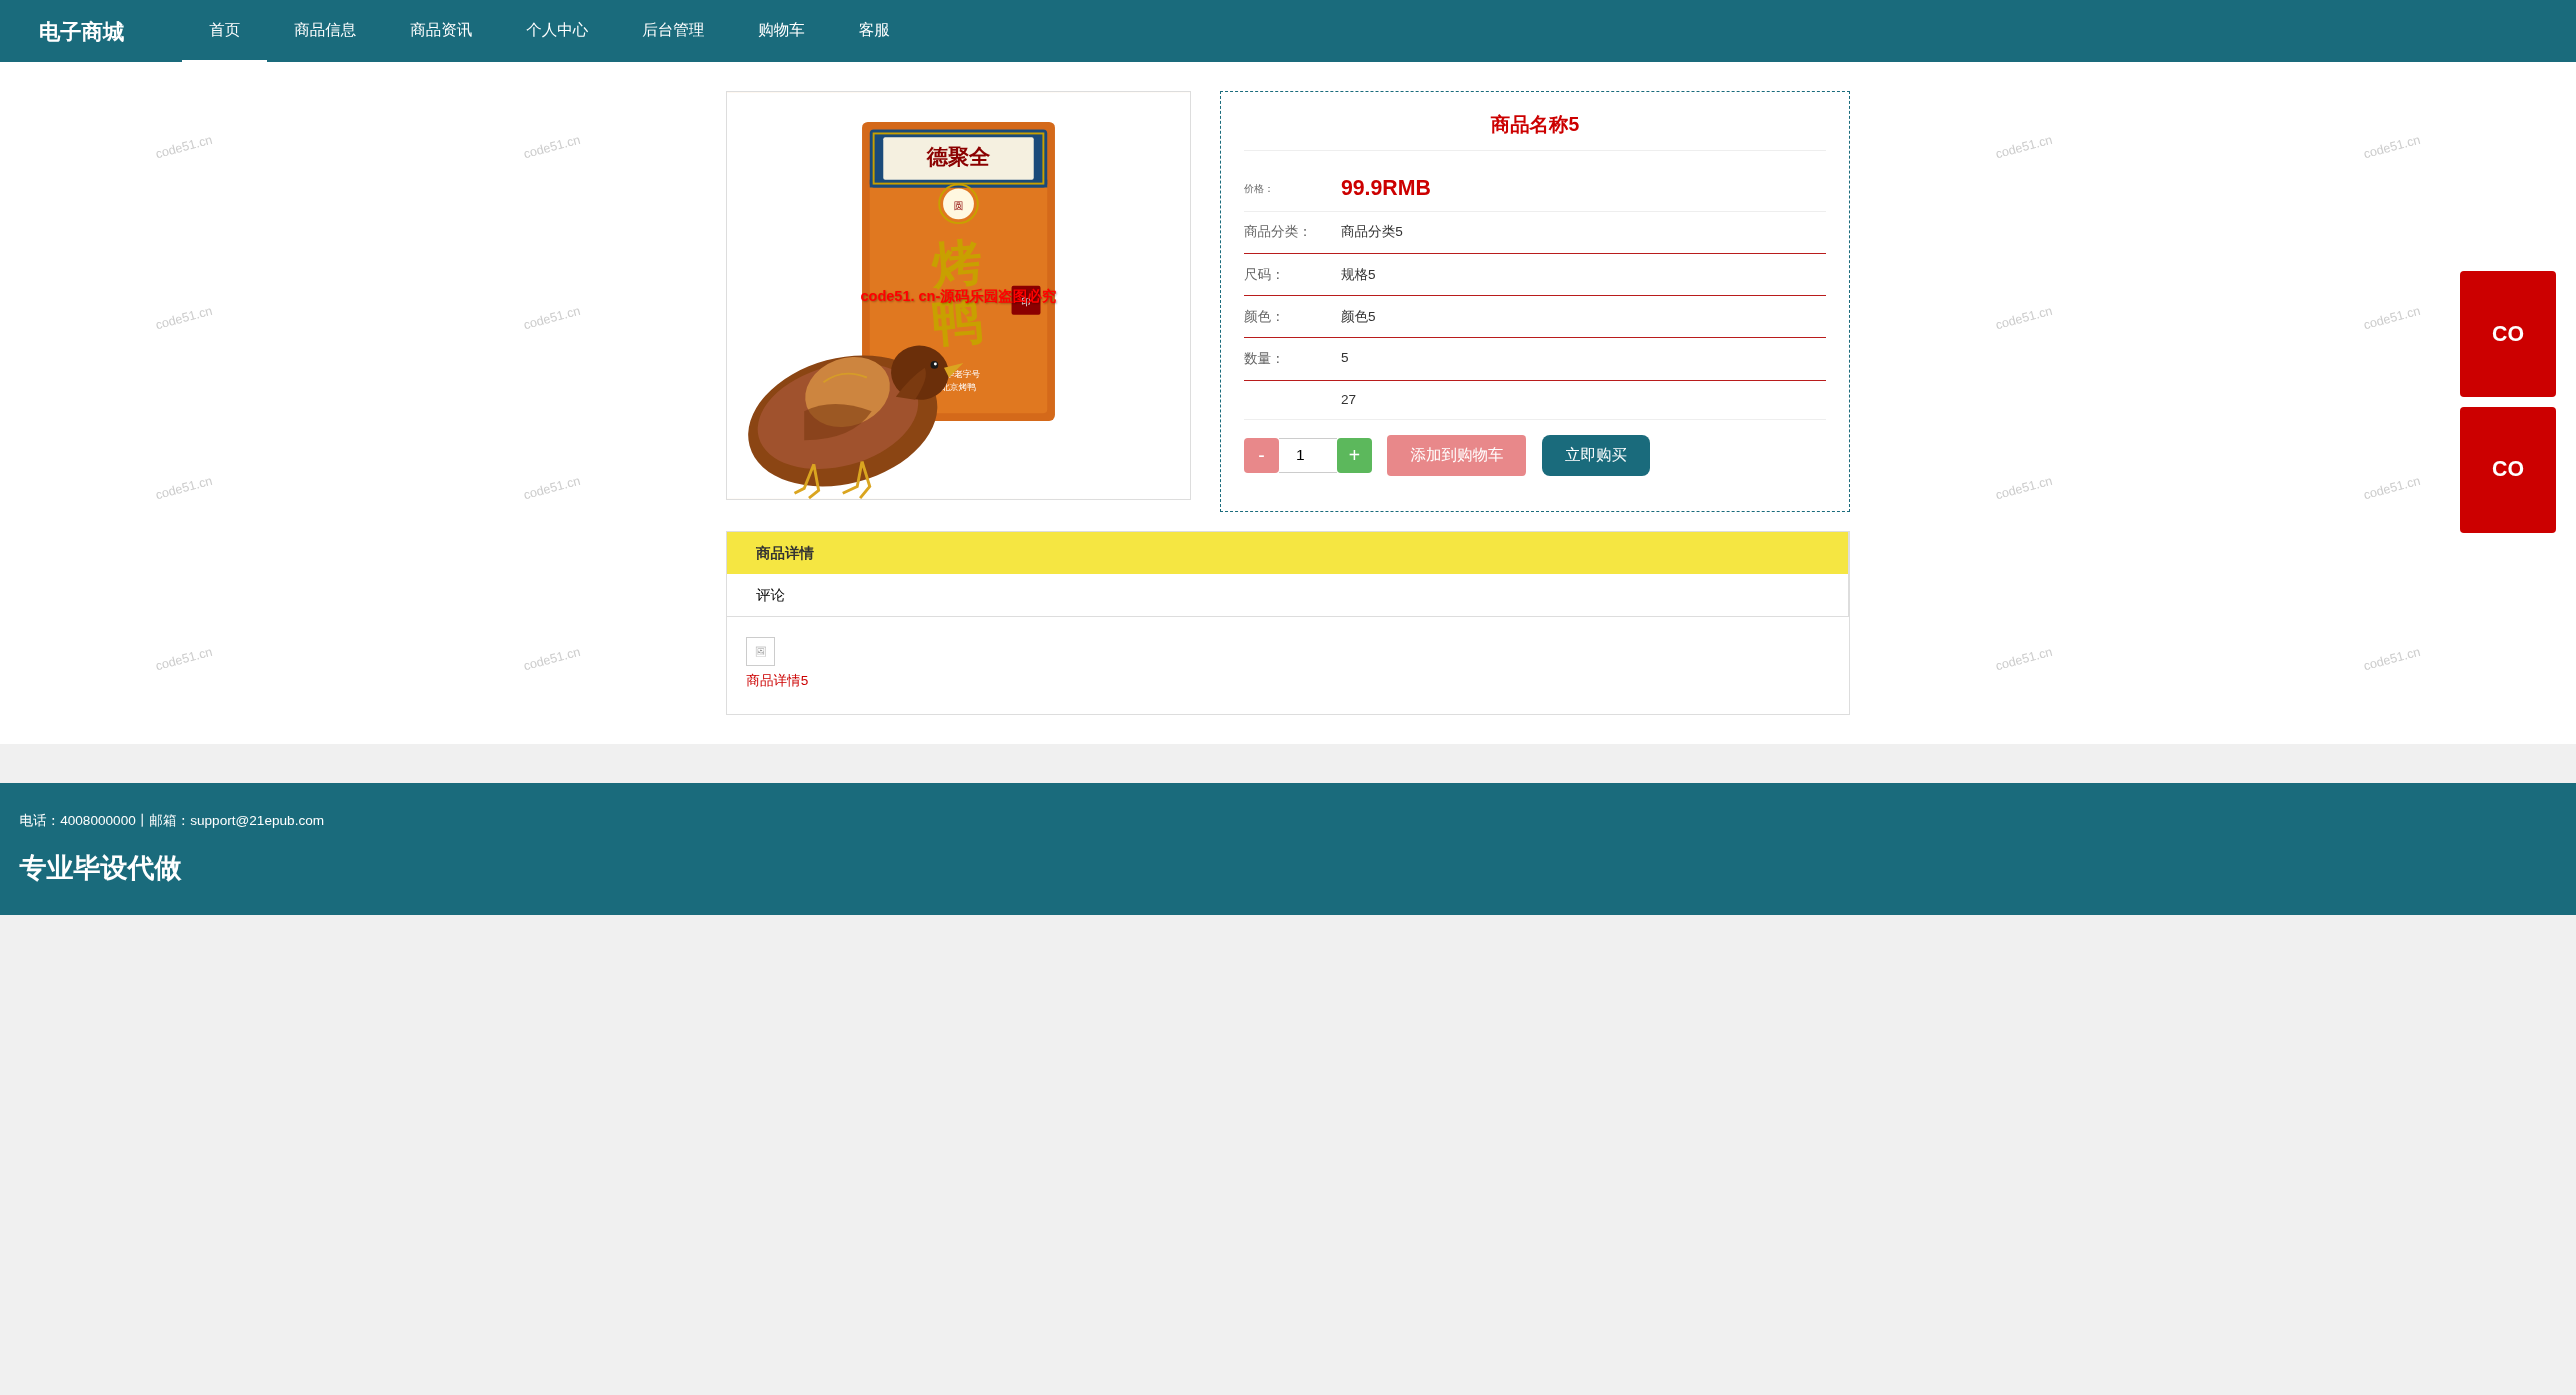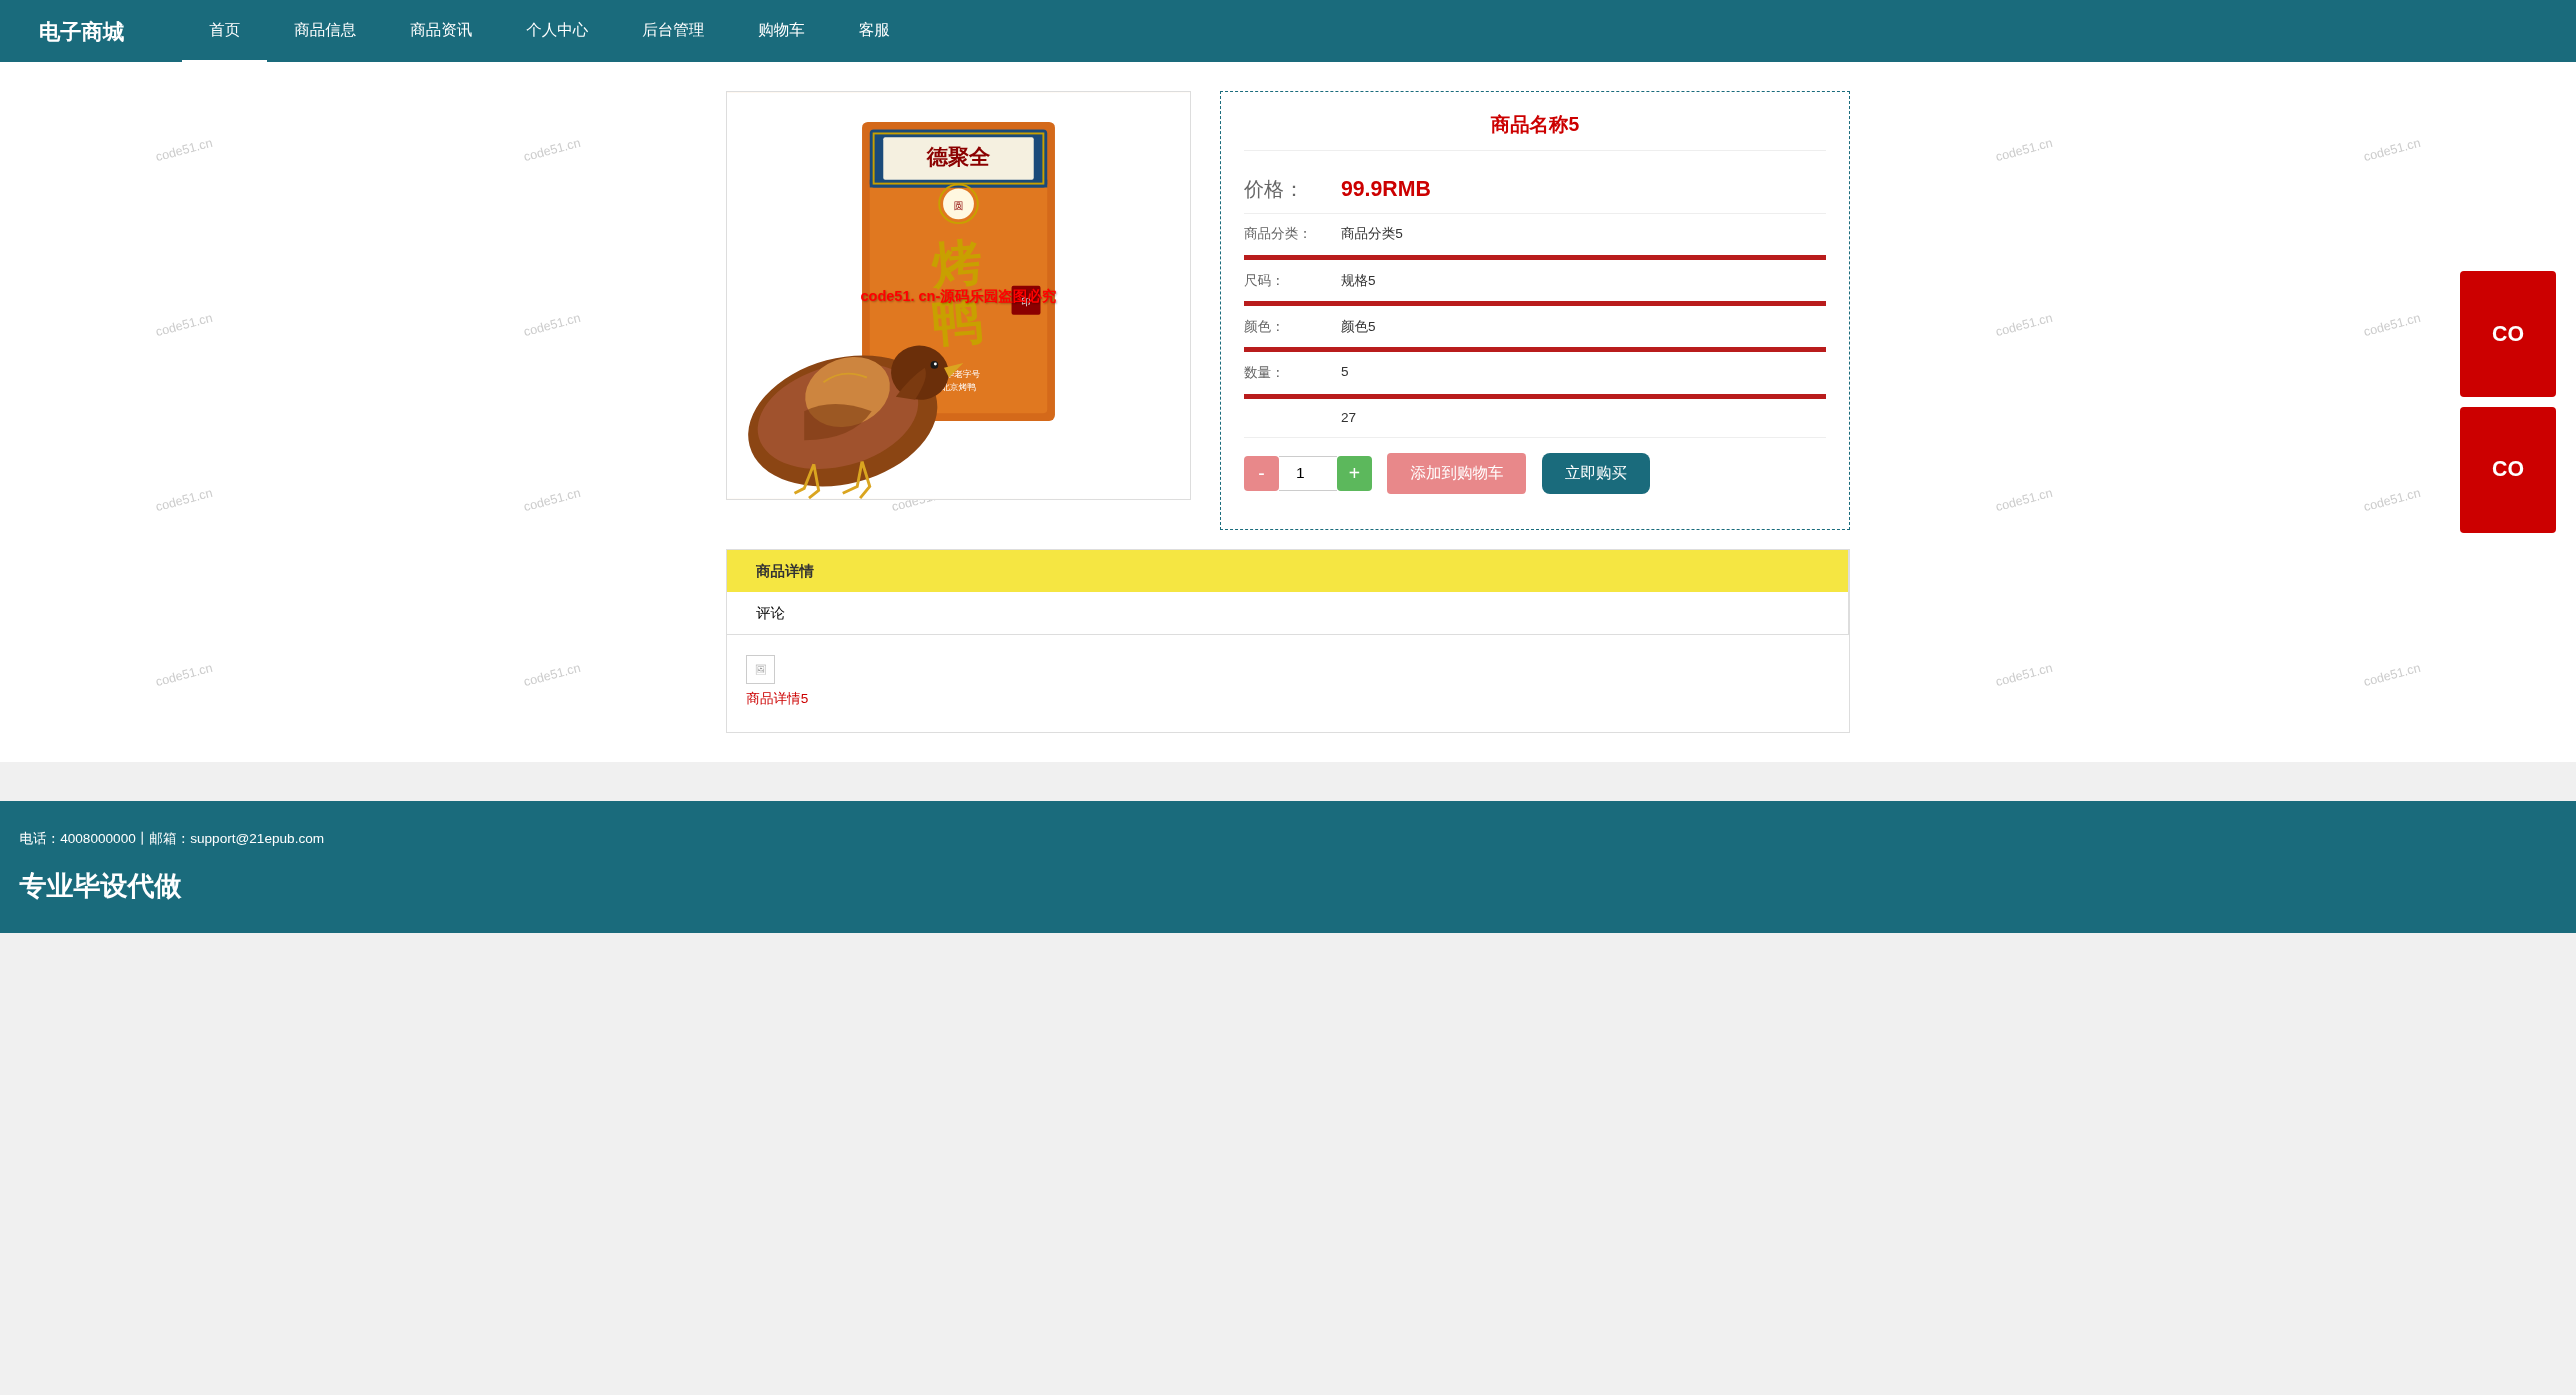--- a/index.html
+++ b/index.html
@@ -116,34 +116,34 @@
     }
 
     .product-price-row {
       display: flex;
       align-items: center;
       padding: 9.7px 0;
       border-bottom: 1px solid #eee;
     }
     .product-price-label {
       color: #666;
-      font-size: 20px;
+      font-size: 10px;
       width: 97px;
     }
     .product-price-value {
       color: #cc0000;
       font-size: 21.3px;
       font-weight: bold;
     }
 
     .product-info-row {
       display: flex;
       align-items: flex-start;
       padding: 11.6px 0;
-      border-bottom: 5px solid #b91c1c;
+      border-bottom: 1px solid #b91c1c;
     }
     .product-info-label {
       color: #666;
       font-size: 13.6px;
       width: 97px;
       flex-shrink: 0;
     }
     .product-info-value {
       color: #333;
       font-size: 13.6px;

